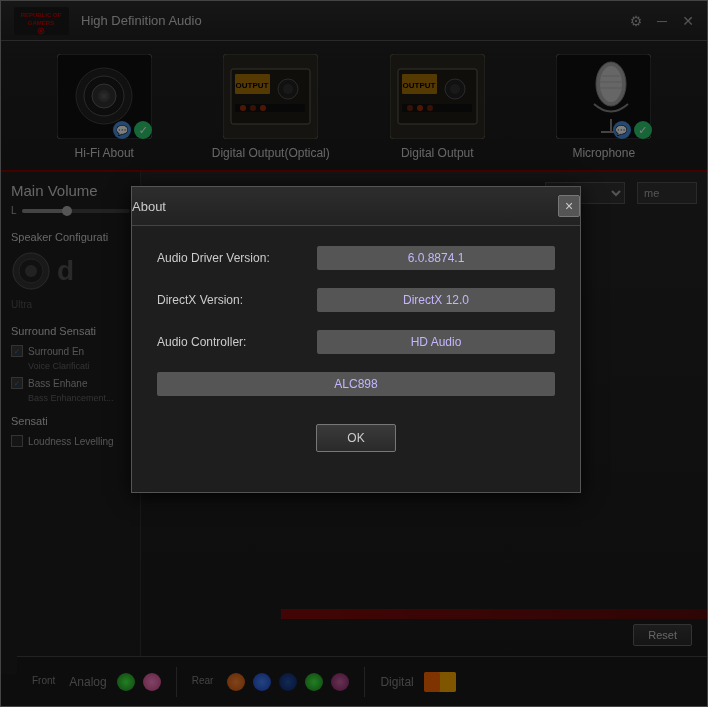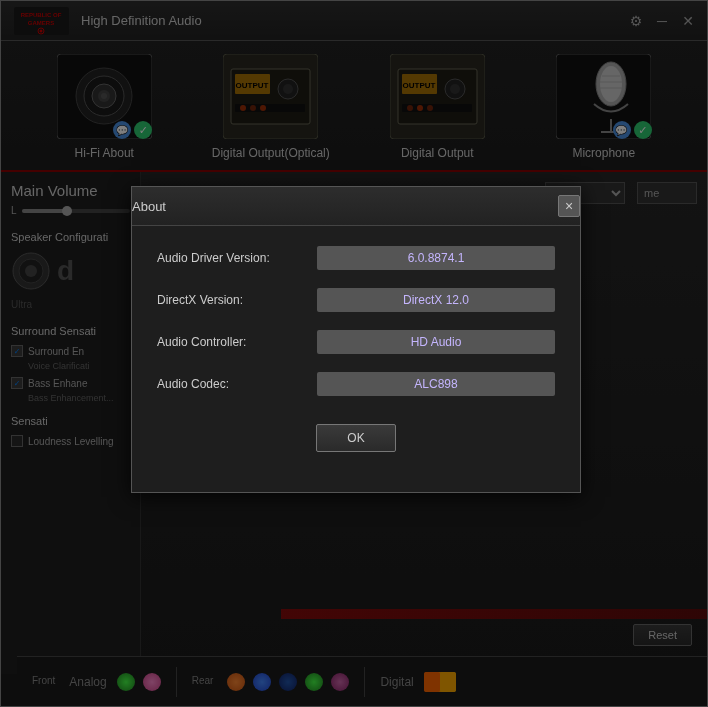--- a/index.html
+++ b/index.html
@@ -637,21 +637,20 @@
           <span class="info-label">DirectX Version:</span>
           <span class="info-value">DirectX 12.0</span>
         </div>
 
         <div class="info-row">
           <span class="info-label">Audio Controller:</span>
           <span class="info-value">HD Audio</span>
         </div>
 
         <div class="info-row">
-          <span class="info-label">Audio Codec:</span>
           <span class="info-value">ALC898</span>
         </div>
 
         <div class="dialog-footer">
           <button class="ok-btn">OK</button>
         </div>
       </div>
     </div>
   </div>
 

